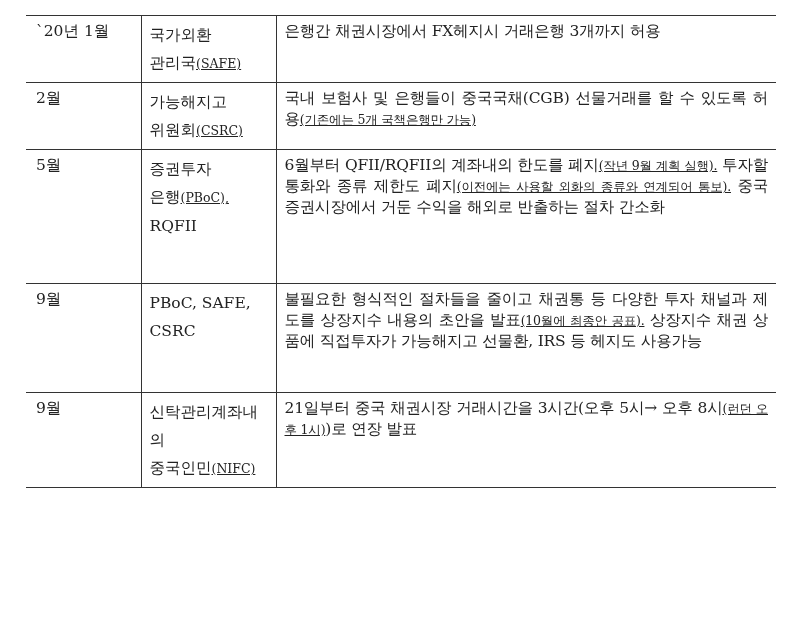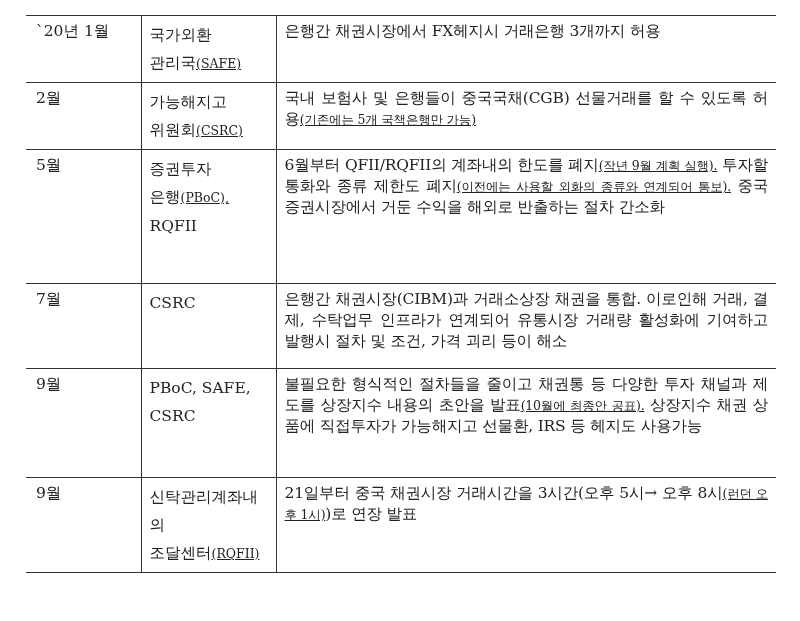--- a/index.html
+++ b/index.html
@@ -35,29 +35,24 @@
     <tr style="height:66px">
       <td class="c1">2월</td>
       <td class="c2"><span>가능해지고</span><br><span>위원회</span><span class="org">(CSRC)</span></td>
       <td class="c3"><span>국내 보험사 및 은행들이 중국국채(CGB) 선물거래를 할 수 있도록 허용</span><span class="small">(기존에는 5개 국책은행만 가능)</span></td>
     </tr>
     <tr style="height:134px">
       <td class="c1">5월</td>
       <td class="c2"><span>증권투자</span><br><span>은행</span><span class="org">(PBoC),</span><br><span>RQFII</span></td>
       <td class="c3"><span>6월부터 QFII/RQFII의 계좌내의 한도를 폐지</span><span class="small">(작년 9월 계획 실행).</span><span> 투자할 통화와 종류 제한도 폐지</span><span class="small">(이전에는 사용할 외화의 종류와 연계되어 통보).</span><span> 중국 증권시장에서 거둔 수익을 해외로 반출하는 절차 간소화</span></td>
     </tr>
-    <tr style="height:85px">
-      <td class="c1">7월</td>
-      <td class="c2"><span>CSRC</span></td>
-      <td class="c3">은행간 채권시장(CIBM)과 거래소상장 채권을 통합. 이로인해 거래, 결제, 수탁업무 인프라가 연계되어 유통시장 거래량 활성화에 기여하고 발행시 절차 및 조건, 가격 괴리 등이 해소</td>
-    </tr>
     <tr style="height:109px">
       <td class="c1">9월</td>
       <td class="c2"><span>PBoC, SAFE,</span><br><span>CSRC</span></td>
       <td class="c3"><span>불필요한 형식적인 절차들을 줄이고 채권통 등 다양한 투자 채널과 제도를 상장지수 내용의 초안을 발표</span><span class="small">(10월에 최종안 공표).</span><span> 상장지수 채권 상품에 직접투자가 가능해지고 선물환, IRS 등 헤지도 사용가능</span></td>
     </tr>
     <tr style="height:66px">
       <td class="c1">9월</td>
-      <td class="c2"><span>신탁관리계좌내의</span><br><span>조달센터</span><span class="org">(RQFII)</span></td>
+      <td class="c2"><span>신탁관리계좌내의</span><br><span>중국인민</span><span class="org">(NIFC)</span></td>
       <td class="c3"><span>21일부터 중국 채권시장 거래시간을 3시간(오후 5시→ 오후 8시</span><span class="small">(런던 오후 1시)</span><span>)로 연장 발표</span></td>
     </tr>
   </tbody>
 </table>
 
 </body></html>

